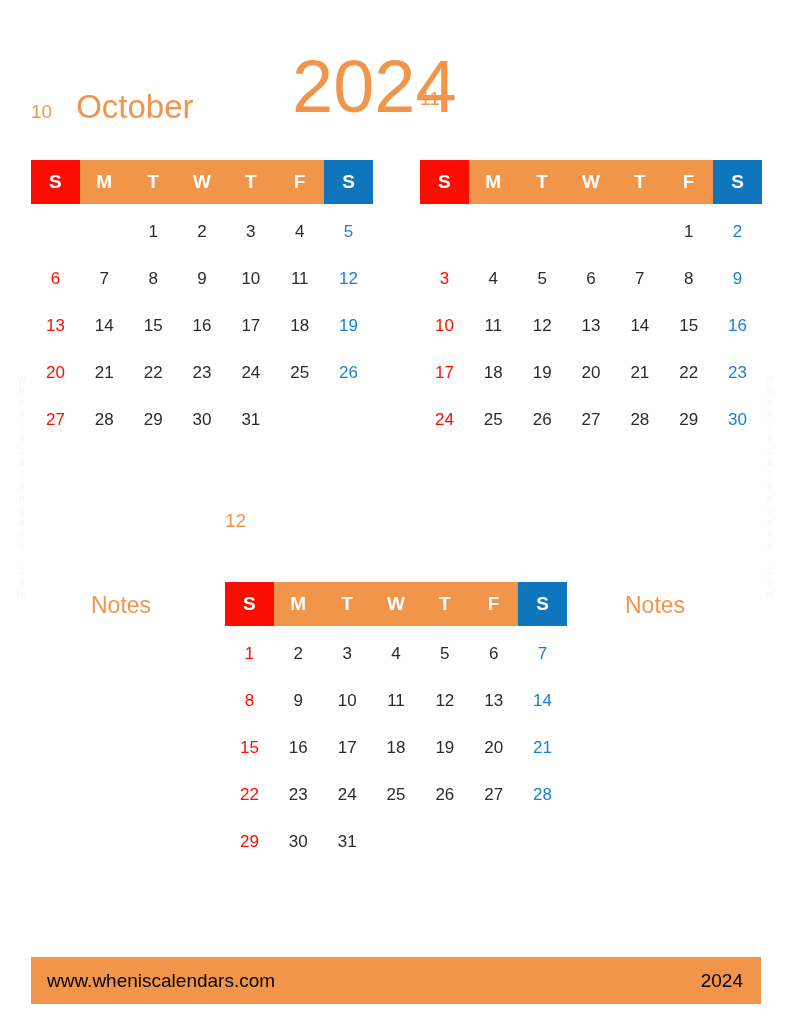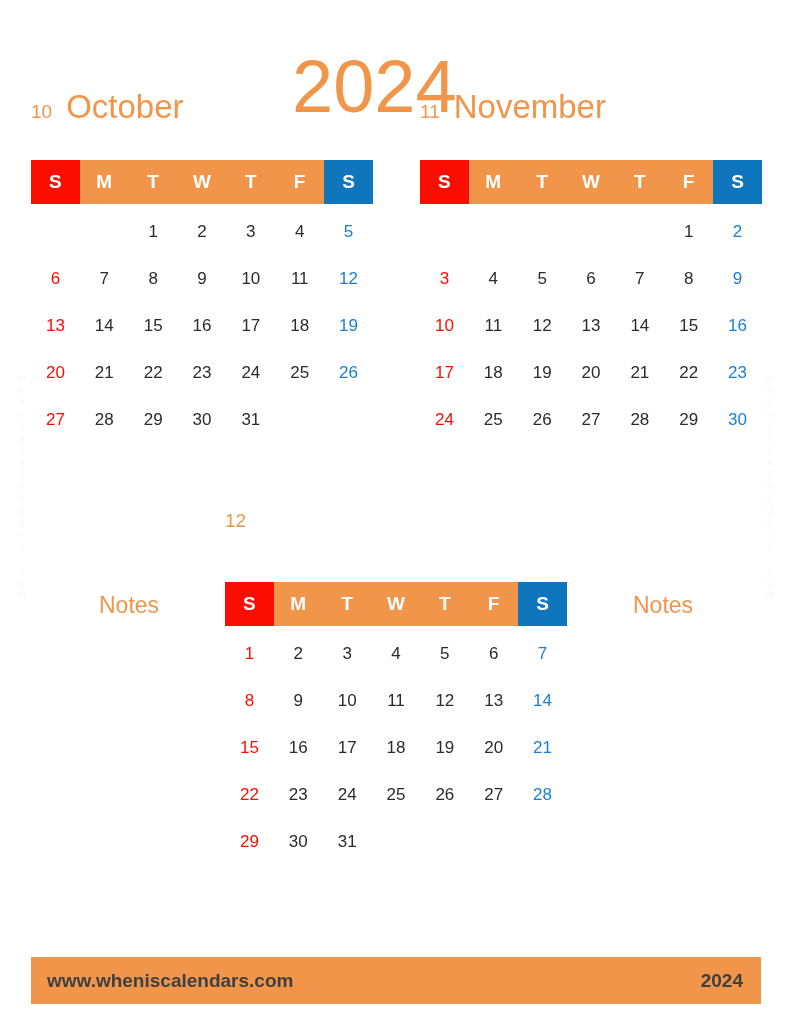--- a/index.html
+++ b/index.html
@@ -53,21 +53,21 @@
   }
   .month-num {
     font-size: 19px;
     color: #f0954a;
     font-weight: 400;
   }
   .month-name {
     font-size: 33px;
     color: #f0954a;
     font-weight: 400;
-    margin-left: 14px;
+    margin-left: 24px;
   }
 
   
   .year-big {
     position: absolute;
     left: 292px;
     top: 50px;
     font-size: 74px;
     line-height: 74px;
     color: #f0954a;
@@ -113,41 +113,40 @@
   .day.sun { color: #fb0d02; }
   .day.sat { color: #1a7fd4; }
   .day.empty { color: transparent; }
 
   
   .notes {
     position: absolute;
     font-size: 23px;
     color: #f0954a;
     font-weight: 400;
-    margin-left: 8px;
   }
 
   
   .footer-bar {
     position: absolute;
     left: 31px;
     top: 957px;
     width: 730px;
     height: 47px;
     background: #f0954a;
     display: flex;
     align-items: center;
     justify-content: space-between;
     box-sizing: border-box;
     padding: 0 18px 0 16px;
   }
   .footer-url, .footer-year {
-    color: #404040;
+    color: #000000;
     font-size: 19px;
-    font-weight: 700;
+    font-weight: 400;
     text-align: center;
   }
 </style>
 </head>
 <body>
 
 <div class="page">
 
   <div class="watermark-vert watermark-left">wheniscalendars.com</div>
 
@@ -204,21 +203,20 @@
       <div class="day">29</div>
       <div class="day">30</div>
       <div class="day">31</div>
       <div class="day empty"></div>
       <div class="day sat empty"></div>
     </div>
 
   <div class="month" style="left:420px; top:88px; width:342px;">
     <div class="month-title-row">
       <span class="month-num">11</span>
-      <span class="month-name">November</span>
     </div>
   </div>
   <div class="dow-bar" style="left:420px; top:160px; width:342px;">
     <div class="dow sun">S</div>
     <div class="dow">M</div>
     <div class="dow">T</div>
     <div class="dow">W</div>
     <div class="dow">T</div>
     <div class="dow">F</div>
     <div class="dow sat">S</div>

